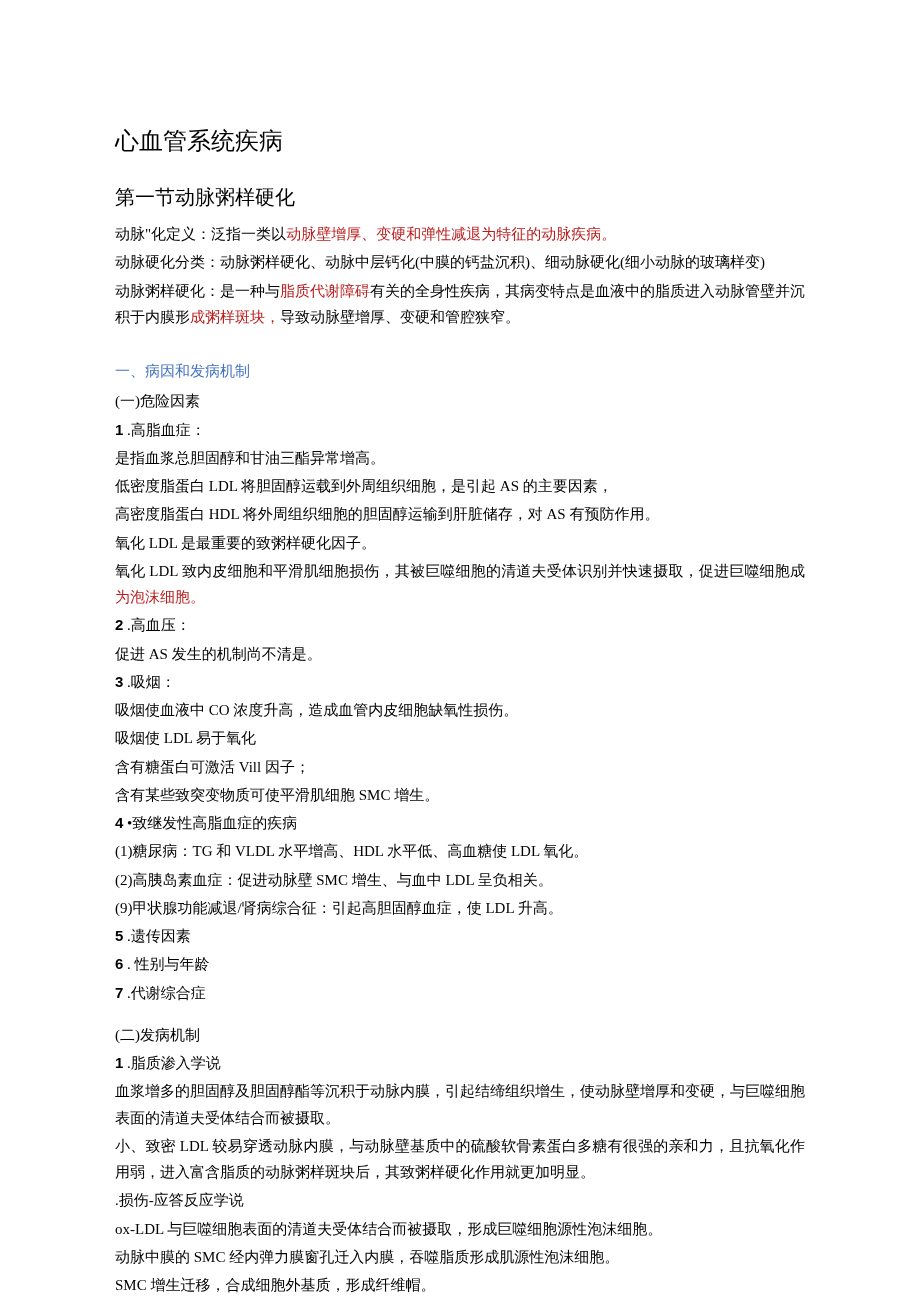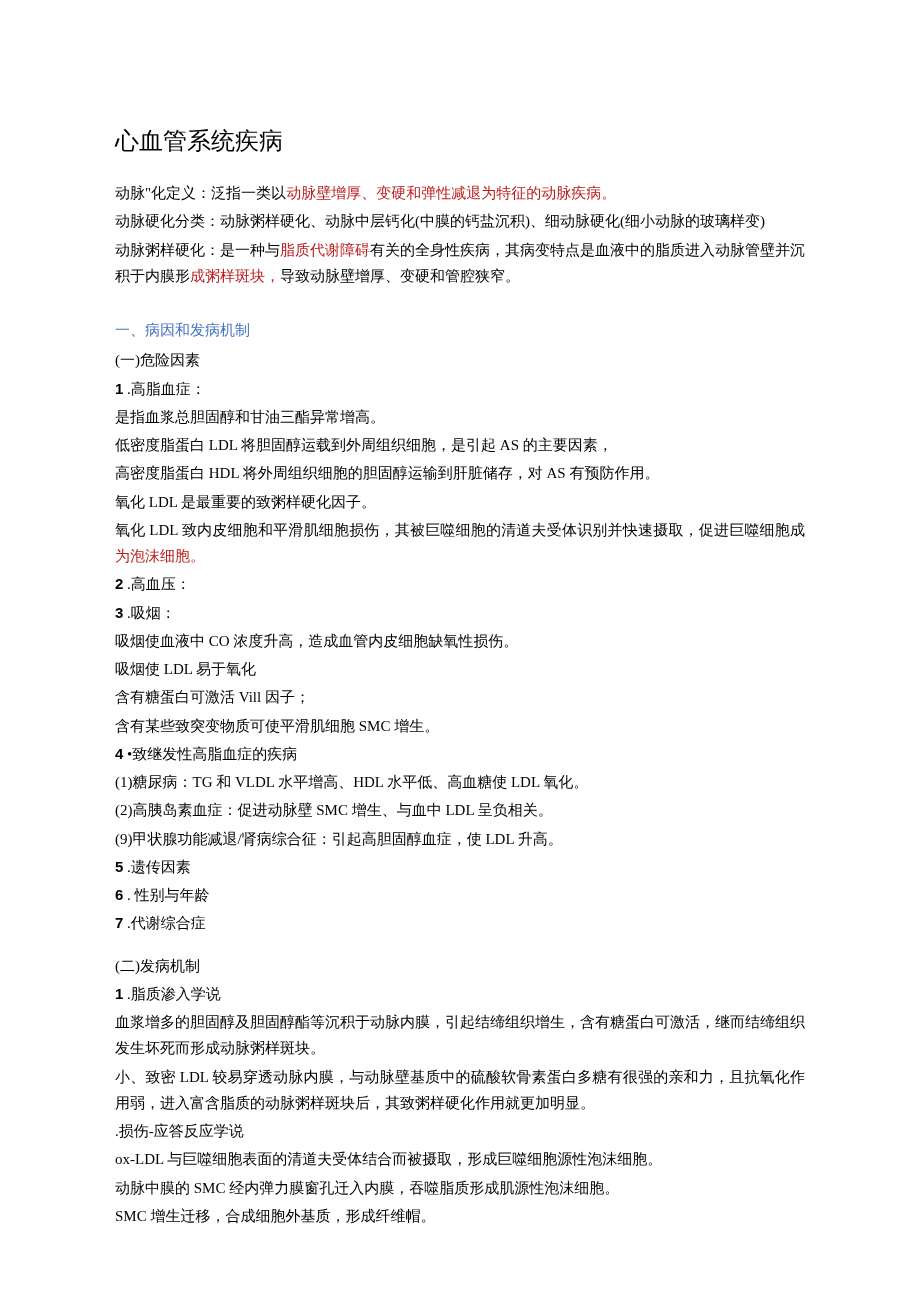--- a/index.html
+++ b/index.html
@@ -50,20 +50,21 @@
     height: 14px;
   }
 </style>
 </head>
 <body>
 
 <div class="page">
 
   <div class="title-main">心血管系统疾病</div>
 
+  <div class="title-section">第一节动脉粥样硬化</div>
 
   <p class="para">
     <span>动脉"化定义：泛指一类以</span><span class="highlight">动脉壁增厚、变硬和弹性减退为特征的动脉疾病。</span>
   </p>
 
   <p class="para">动脉硬化分类：动脉粥样硬化、动脉中层钙化(中膜的钙盐沉积)、细动脉硬化(细小动脉的玻璃样变)</p>
 
   <p class="para">
     <span>动脉粥样硬化：是一种与</span><span class="highlight">脂质代谢障碍</span><span>有关的全身性疾病，其病变特点是血液中的脂质进入动脉管壁并沉积于内膜形</span><span class="highlight">成粥样斑块，</span><span>导致动脉壁增厚、变硬和管腔狭窄。</span>
   </p>
@@ -77,20 +78,21 @@
   <p class="para"><span class="num">1</span><span> .高脂血症：</span></p>
   <p class="para">是指血浆总胆固醇和甘油三酯异常增高。</p>
   <p class="para">低密度脂蛋白 LDL 将胆固醇运载到外周组织细胞，是引起 AS 的主要因素，</p>
   <p class="para">高密度脂蛋白 HDL 将外周组织细胞的胆固醇运输到肝脏储存，对 AS 有预防作用。</p>
   <p class="para">氧化 LDL 是最重要的致粥样硬化因子。</p>
   <p class="para">
     <span>氧化 LDL 致内皮细胞和平滑肌细胞损伤，其被巨噬细胞的清道夫受体识别并快速摄取，促进巨噬细胞成</span><span class="highlight">为泡沫细胞。</span>
   </p>
 
   <p class="para"><span class="num">2</span><span> .高血压：</span></p>
+  <p class="para">促进 AS 发生的机制尚不清是。</p>
 
   <p class="para"><span class="num">3</span><span> .吸烟：</span></p>
   <p class="para">吸烟使血液中 CO 浓度升高，造成血管内皮细胞缺氧性损伤。</p>
   <p class="para">吸烟使 LDL 易于氧化</p>
   <p class="para">含有糖蛋白可激活 Vill 因子；</p>
   <p class="para">含有某些致突变物质可使平滑肌细胞 SMC 增生。</p>
 
   <p class="para"><span class="num">4</span><span> •致继发性高脂血症的疾病</span></p>
   <p class="para">(1)糖尿病：TG 和 VLDL 水平增高、HDL 水平低、高血糖使 LDL 氧化。</p>
   <p class="para">(2)高胰岛素血症：促进动脉壁 SMC 增生、与血中 LDL 呈负相关。</p>
@@ -98,21 +100,21 @@
 
   <p class="para"><span class="num">5</span><span> .遗传因素</span></p>
   <p class="para"><span class="num">6</span><span> . 性别与年龄</span></p>
   <p class="para"><span class="num">7</span><span> .代谢综合症</span></p>
 
   <div class="biggap"></div>
 
   <p class="para">(二)发病机制</p>
 
   <p class="para"><span class="num">1</span><span> .脂质渗入学说</span></p>
-  <p class="para">血浆增多的胆固醇及胆固醇酯等沉积于动脉内膜，引起结缔组织增生，含有糖蛋白可激活，继而结缔组织发生坏死而形成动脉粥样斑块。</p>
+  <p class="para">血浆增多的胆固醇及胆固醇酯等沉积于动脉内膜，引起结缔组织增生，使动脉壁增厚和变硬，与巨噬细胞表面的清道夫受体结合而被摄取。</p>
   <p class="para">小、致密 LDL 较易穿透动脉内膜，与动脉壁基质中的硫酸软骨素蛋白多糖有很强的亲和力，且抗氧化作用弱，进入富含脂质的动脉粥样斑块后，其致粥样硬化作用就更加明显。</p>
 
   <p class="para">.损伤-应答反应学说</p>
   <p class="para">ox-LDL 与巨噬细胞表面的清道夫受体结合而被摄取，形成巨噬细胞源性泡沫细胞。</p>
   <p class="para">动脉中膜的 SMC 经内弹力膜窗孔迁入内膜，吞噬脂质形成肌源性泡沫细胞。</p>
   <p class="para">SMC 增生迁移，合成细胞外基质，形成纤维帽。</p>
 
 </div>
 
 </body></html>

